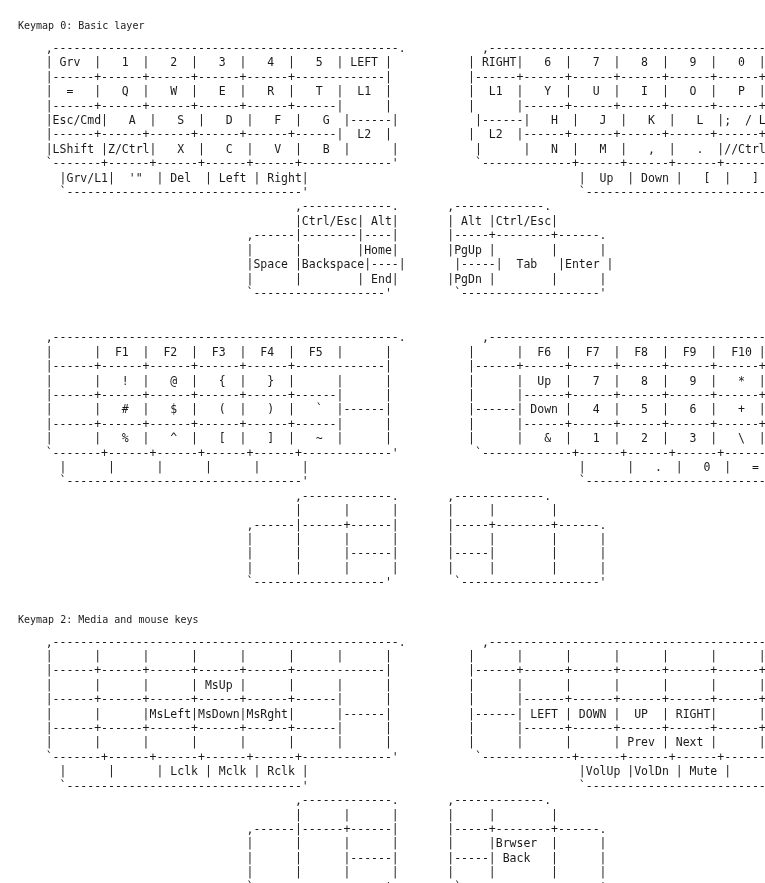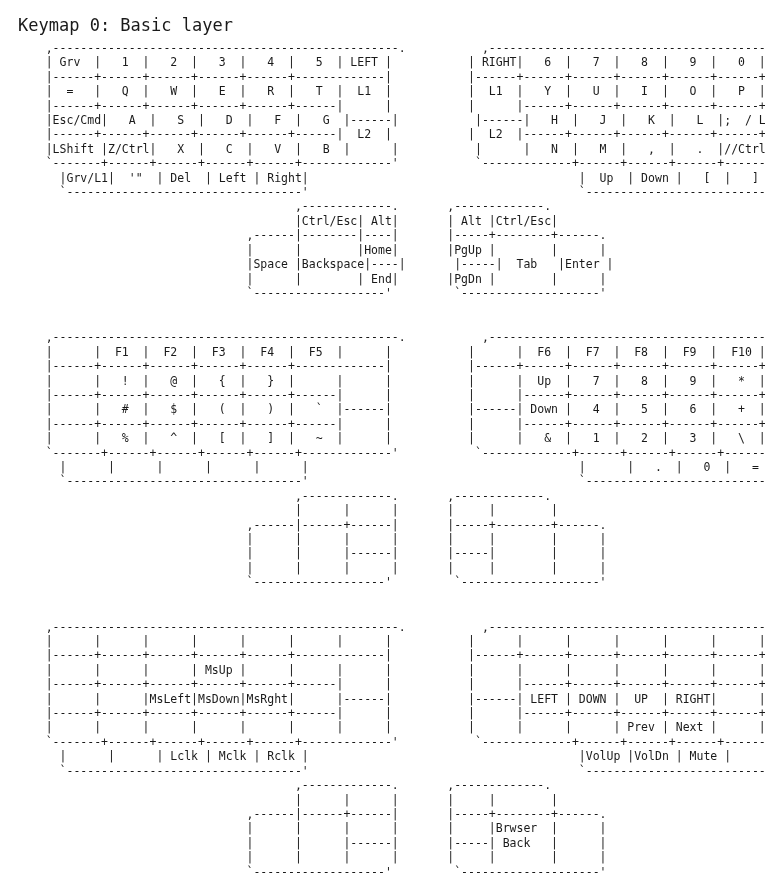--- a/index.html
+++ b/index.html
@@ -18,21 +18,21 @@
     position: relative;
     width: 765px;
     height: 883px;
     padding: 0;
   }
   .section {
     padding: 0 0 0 18px;
   }
   .section-title {
     font-family: "DejaVu Sans Mono", "Liberation Mono", monospace;
-    font-size: 17px;
+    font-size: 10px;
     line-height: 15px;
     color: #1a1a1a;
     margin: 0;
     white-space: pre;
   }
   .keymap-art {
     font-family: "DejaVu Sans Mono", "Liberation Mono", monospace;
     font-size: 11.5px;
     line-height: 14.4px;
     white-space: pre;
@@ -90,20 +90,21 @@
     <pre class="keymap-art">                                        ,-------------.       ,-------------.
                                         |      |      |       |     |        |
                                  ,------|------+------|       |-----+--------+------.
                                  |      |      |      |       |     |        |      |
                                  |      |      |------|       |-----|        |      |
                                  |      |      |      |       |     |        |      |
                                  `-------------------'         `--------------------'</pre>
   </div>
 
   <div class="section sec-2">
+    <div class="section-title">Keymap 2: Media and mouse keys</div>
     <div class="gap-small"></div>
     <pre class="keymap-art">    ,--------------------------------------------------.           ,--------------------------------------------------.
     |      |      |      |      |      |      |      |           |      |      |      |      |      |      |        |
     |------+------+------+------+------+-------------|           |------+------+------+------+------+------+--------|
     |      |      |      | MsUp |      |      |      |           |      |      |      |      |      |      |        |
     |------+------+------+------+------+------|      |           |      |------+------+------+------+------+--------|
     |      |      |MsLeft|MsDown|MsRght|      |------|           |------| LEFT | DOWN |  UP  | RIGHT|      |  Play  |
     |------+------+------+------+------+------|      |           |      |------+------+------+------+------+--------|
     |      |      |      |      |      |      |      |           |      |      |      | Prev | Next |      |        |
     `-------+------+------+------+------+-------------'           `-------------+------+------+------+------+-------'

